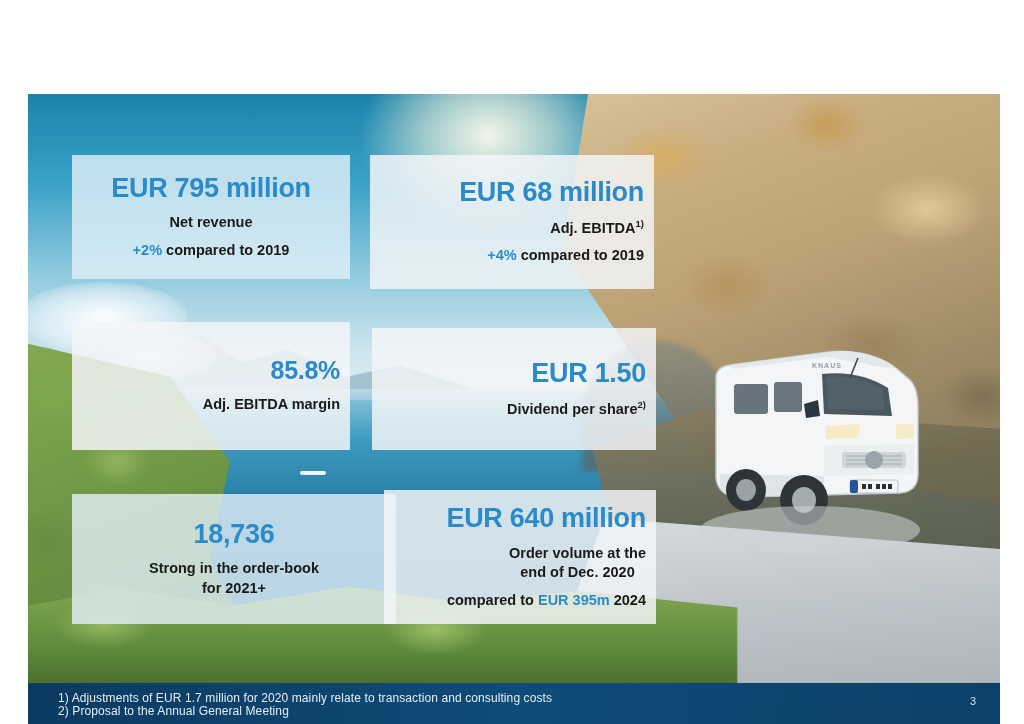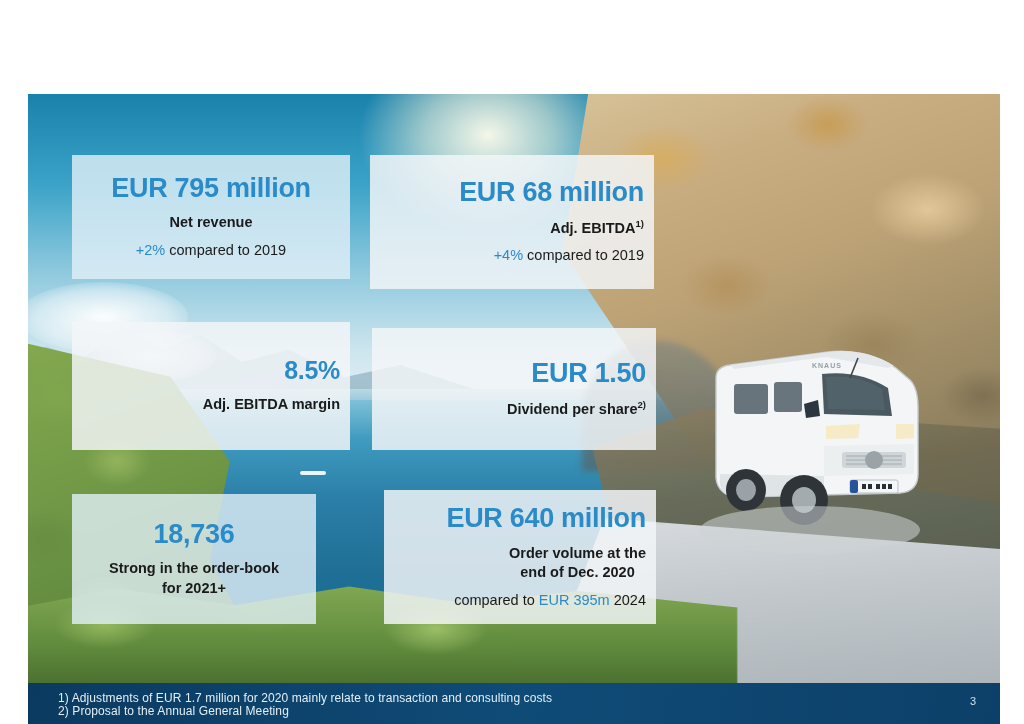--- a/index.html
+++ b/index.html
@@ -182,36 +182,36 @@
     text-align:center;
     padding:6px 10px;
   }
   .box.tinted { background:rgba(226,240,248,0.80); }
   .box.pale   { background:rgba(243,246,248,0.84);align-items:flex-end; }
 
   .b1 { left:72px;  top:155px; width:278px; height:124px; }
   .b2 { left:370px; top:155px; width:284px; height:134px; }
   .b3 { left:72px;  top:322px; width:278px; height:128px; }
   .b4 { left:372px; top:328px; width:284px; height:122px;padding-left:47px; }
-  .b5 { left:72px;  top:494px; width:244px; height:130px; }
+  .b5 { left:72px;  top:494px; width:324px; height:130px; }
   .b6 { left:384px; top:490px; width:272px; height:134px; }
 
   .stat-value {
     font-size:27px; font-weight:bold; color:#2a8bc8;
     letter-spacing:-0.3px; line-height:1.1;
     white-space:nowrap;
   }
   .stat-value.sm { font-size:25px; }
   .stat-label {
     font-size:14.5px; font-weight:bold; color:#1a1a1a;
     margin-top:10px; line-height:1.35;
   }
   .stat-label sup { font-size:9.5px; font-weight:bold; }
   .stat-compare {
-    font-size:14.5px; font-weight:normal; color:#1a1a1a;
+    font-size:14.5px; font-weight:bold; color:#1a1a1a;
     margin-top:8px; line-height:1.35;
   }
   .accent { color:#2a8bc8; }
 
   
   .footer {
     position:absolute; left:28px; top:683px;
     width:972px; height:41px;
     background:linear-gradient(95deg,#0b3a60 0%,#0f4b77 50%,#0c4069 100%);
     overflow:hidden;
@@ -320,21 +320,21 @@
       <div class="stat-value">EUR 68 million</div>
       <div class="stat-label">
         <span>Adj. EBITDA</span><sup>1)</sup>
       </div>
       <div class="stat-compare">
         <span class="accent">+4%</span><span> compared to 2019</span>
       </div>
     </div>
 
     <div class="box pale b3">
-      <div class="stat-value sm">8.5%</div>
+      <div class="stat-value sm">85.8%</div>
       <div class="stat-label">Adj. EBITDA margin</div>
     </div>
 
     <div class="box pale b4">
       <div class="stat-value">EUR 1.50</div>
       <div class="stat-label">
         <span>Dividend per share</span><sup>2)</sup>
       </div>
     </div>
 

